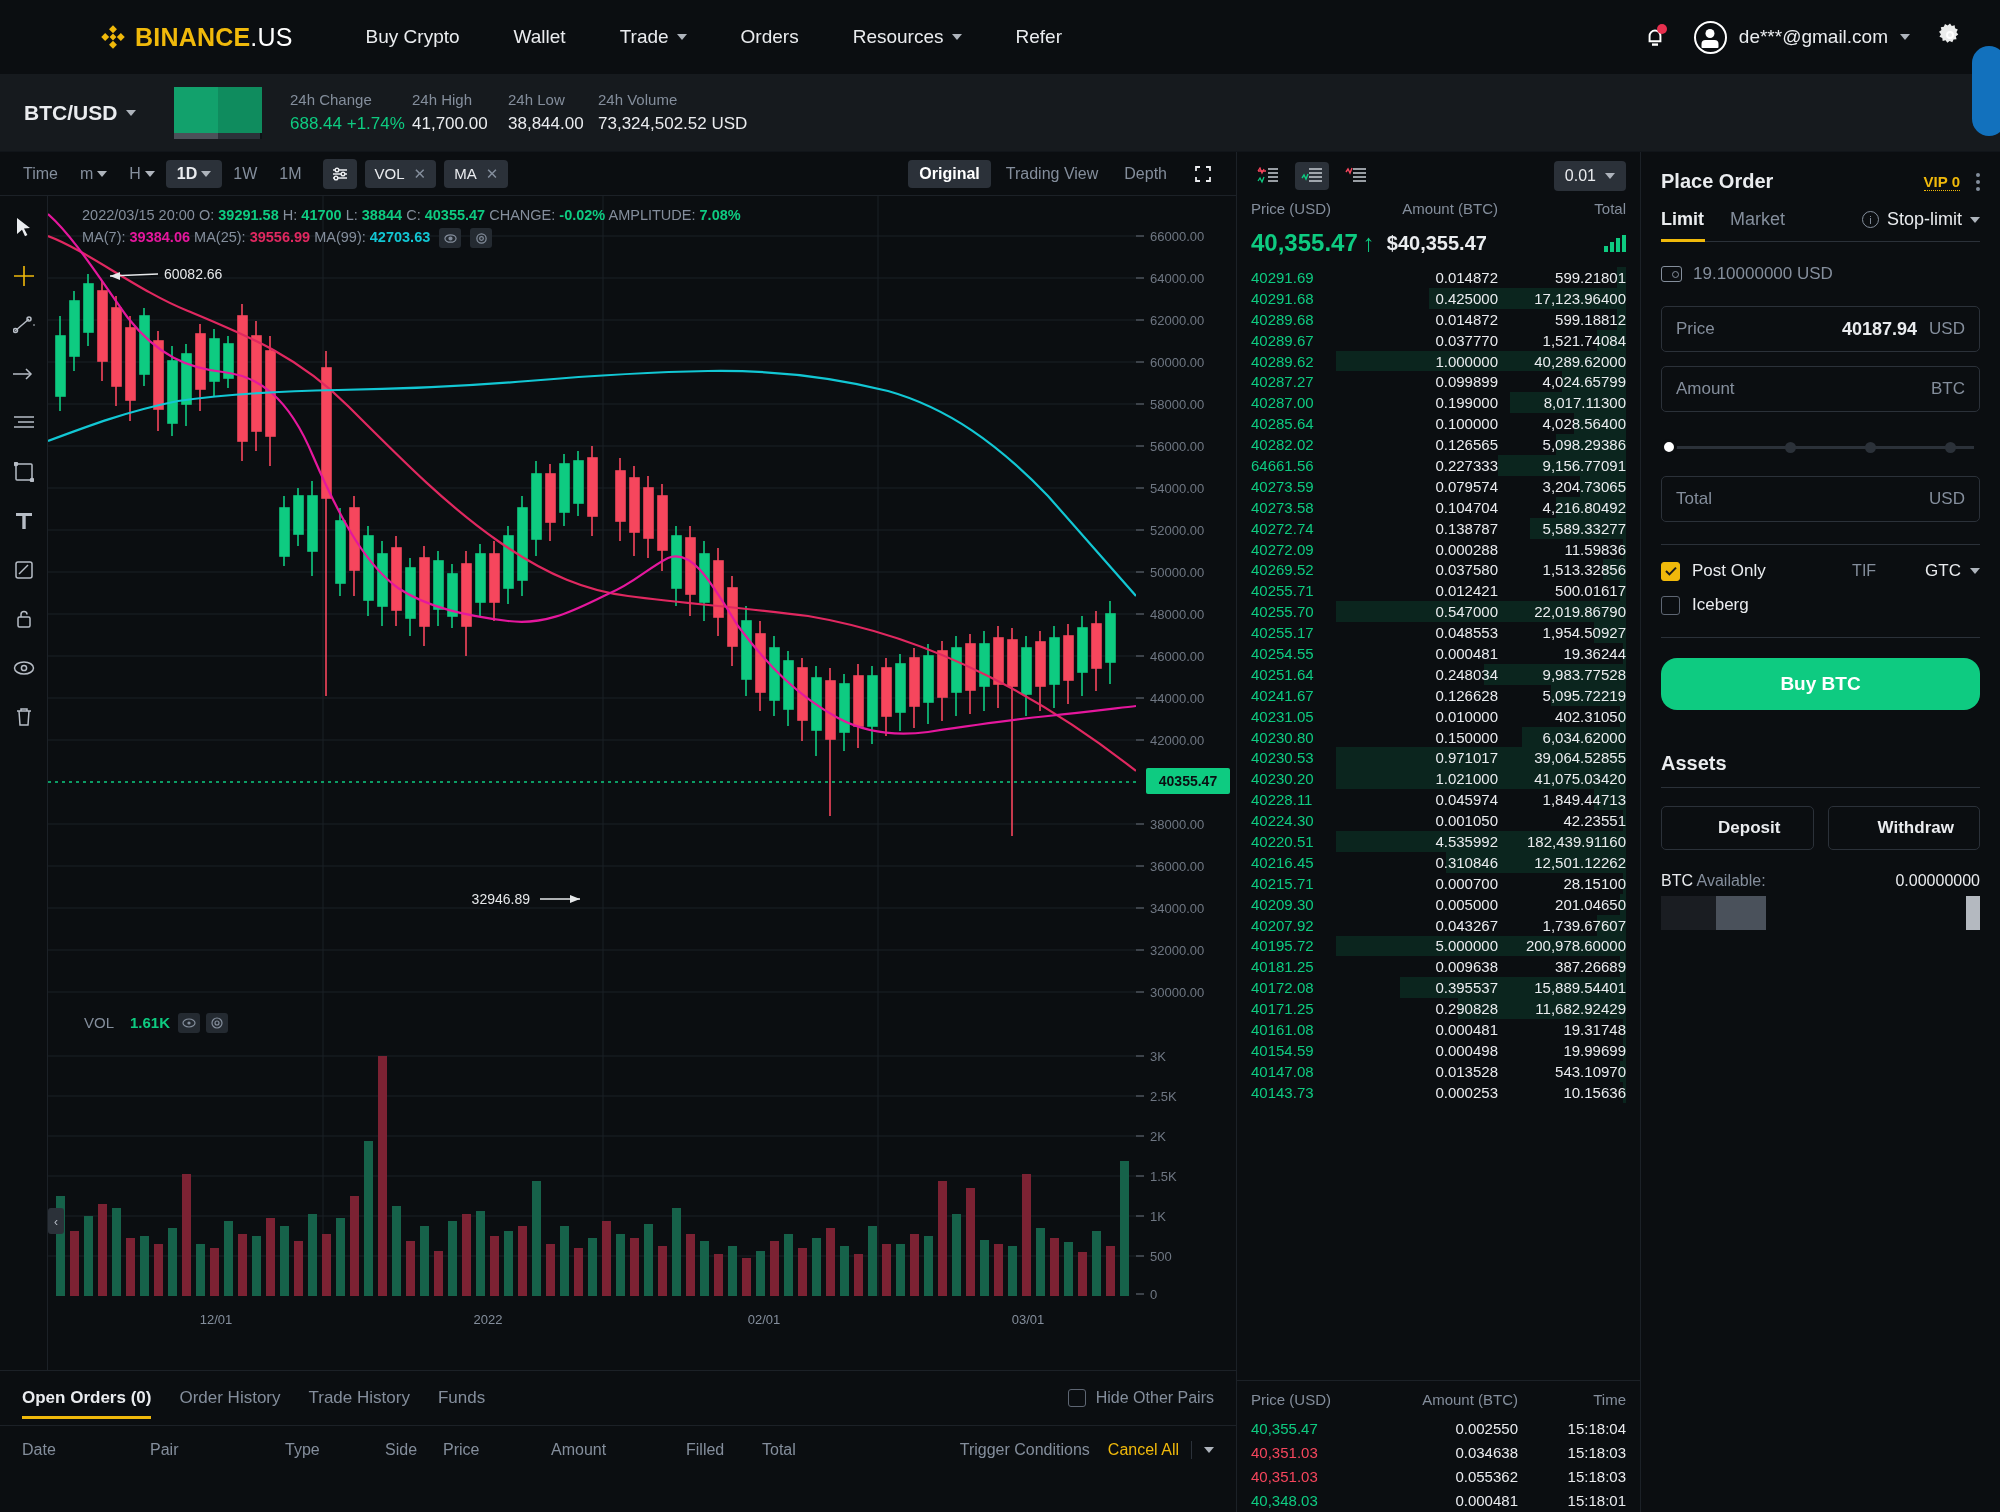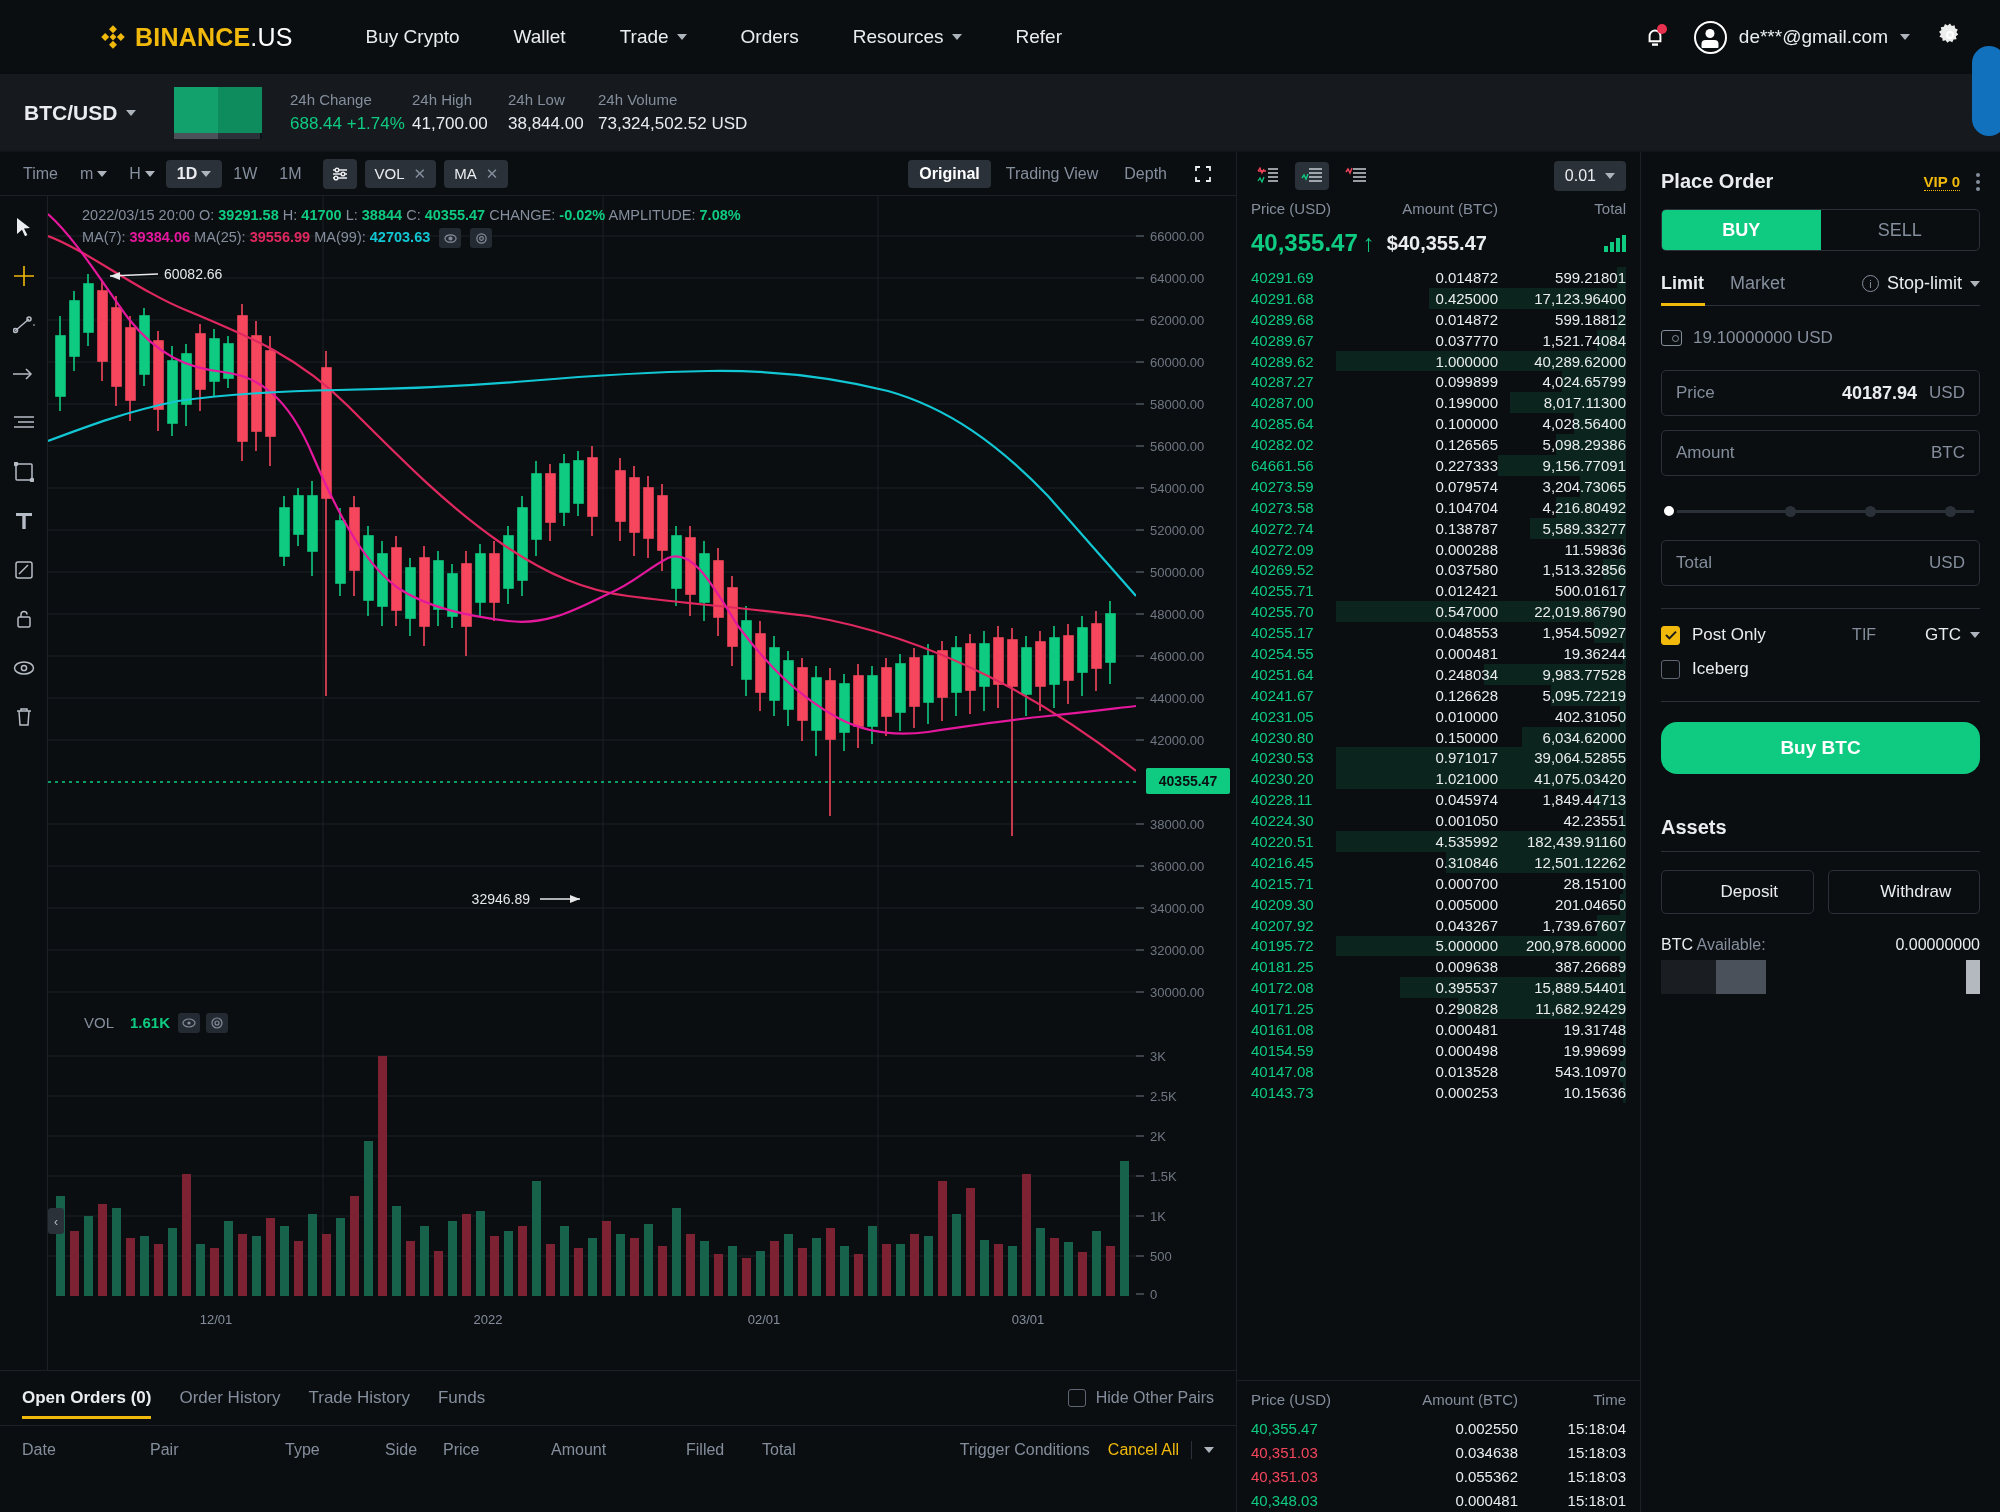--- a/index.html
+++ b/index.html
@@ -177,21 +177,21 @@
   .cbox { width:19px;height:19px;border-radius:3px;border:1.5px solid #5e6673; margin-right:12px; display:flex;align-items:center;justify-content:center; cursor:pointer;}
   .cbox.on { background:#f0b90b; border-color:#f0b90b;}
   .tif { margin-left:auto; display:flex; align-items:center; gap:9px; color:#848e9c; font-size:16px; cursor:pointer;}
   .tif b { color:#eaecef; font-size:17px; font-weight:normal;margin-left:40px;}
   .buybtn { height:52px; background:#0ecb81; border-radius:16px; display:flex; align-items:center; justify-content:center;
             font-size:19px; font-weight:bold; color:#fff; cursor:pointer; margin-top:4px;}
   .assets-title { font-size:20px; font-weight:bold; margin: 42px 0 12px 0;}
   .assets-div { height:1px; background:#2b3139; margin-bottom:18px;}
   .dwrow { display:flex; gap:14px; margin-bottom:22px;}
   .dwbtn { flex:1; height:44px; border:1px solid #2b3139; border-radius:5px; display:flex; align-items:center;
-           justify-content:center; font-size:17px; font-weight:normal; cursor:pointer;padding-left:24px;}
+           justify-content:center; font-size:17px; font-weight:bold; cursor:pointer;padding-left:24px;}
   .availrow { display:flex; align-items:center; font-size:16px;}
   .availrow .k { color:#eaecef;} .availrow .k span{color:#848e9c;}
   .availrow .v { margin-left:auto; color:#eaecef;}
   .blocks { display:flex; gap:0; margin-top:6px; height:34px; align-items:stretch;}
   .blocks i{display:block;}
 </style>
 </head>
 <body>
 
 <div class="app">
@@ -1188,24 +1188,20 @@
     <div class="panel">
       <div class="panel-head">
         <div class="panel-title">Place Order</div>
         <div class="vip">VIP 0</div>
         <div class="dots">
             <i></i>
             <i></i>
             <i></i>
           </div>
       </div>
-      <div class="bs">
-        <div class="buy">BUY</div>
-        <div>SELL</div>
-      </div>
       <div class="otabs">
         <div class="otab active">Limit</div>
         <div class="otab">Market</div>
         <div class="stoplimit">
           <i class="icirc">i</i>
           <span>Stop-limit</span>
           <i class="caret"></i>
         </div>
       </div>
       <div class="balrow">

